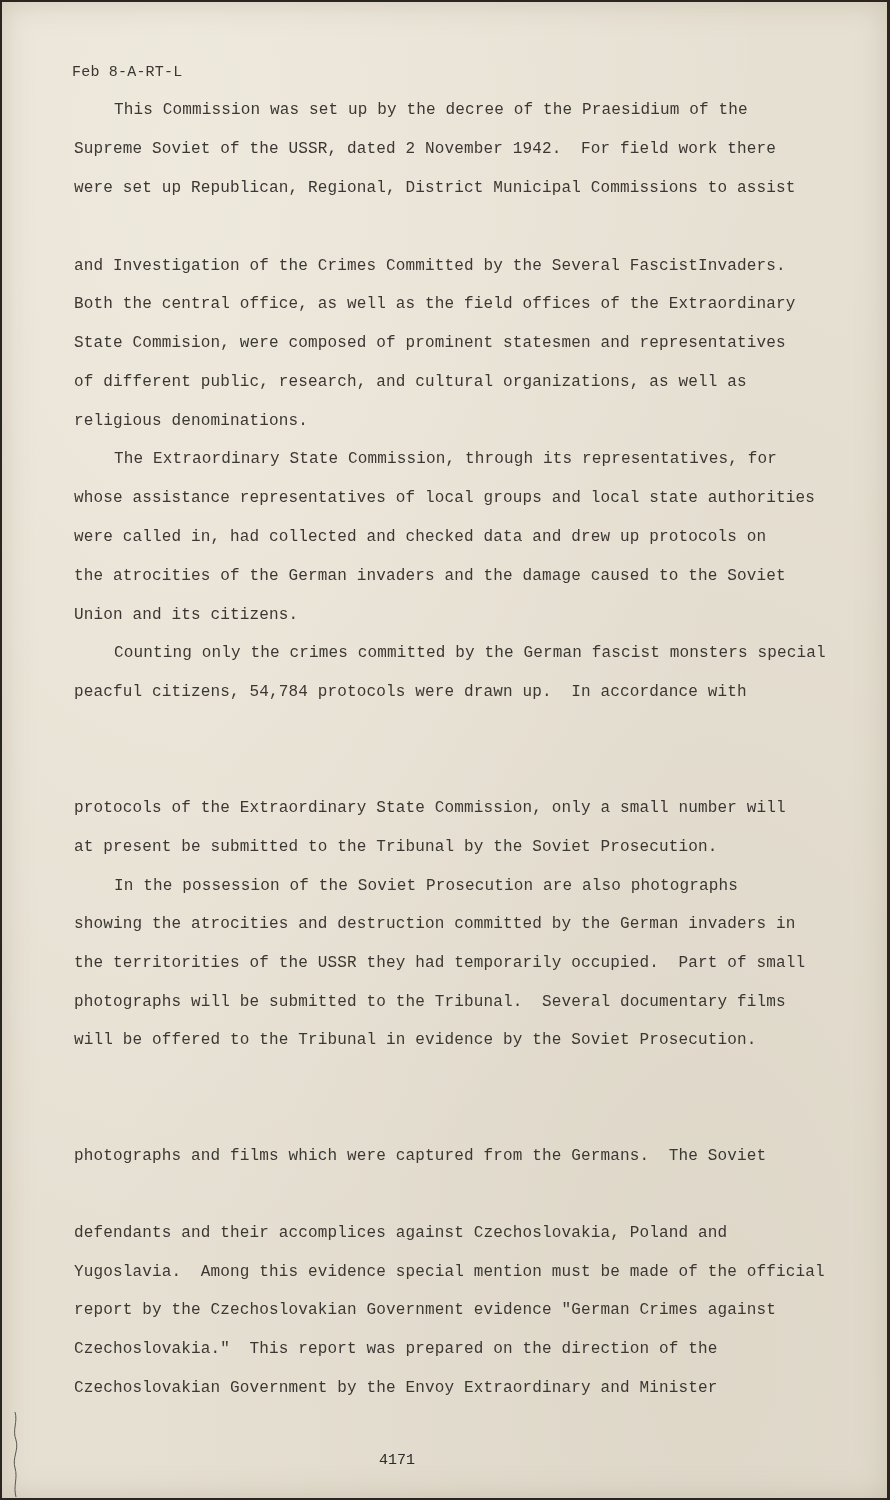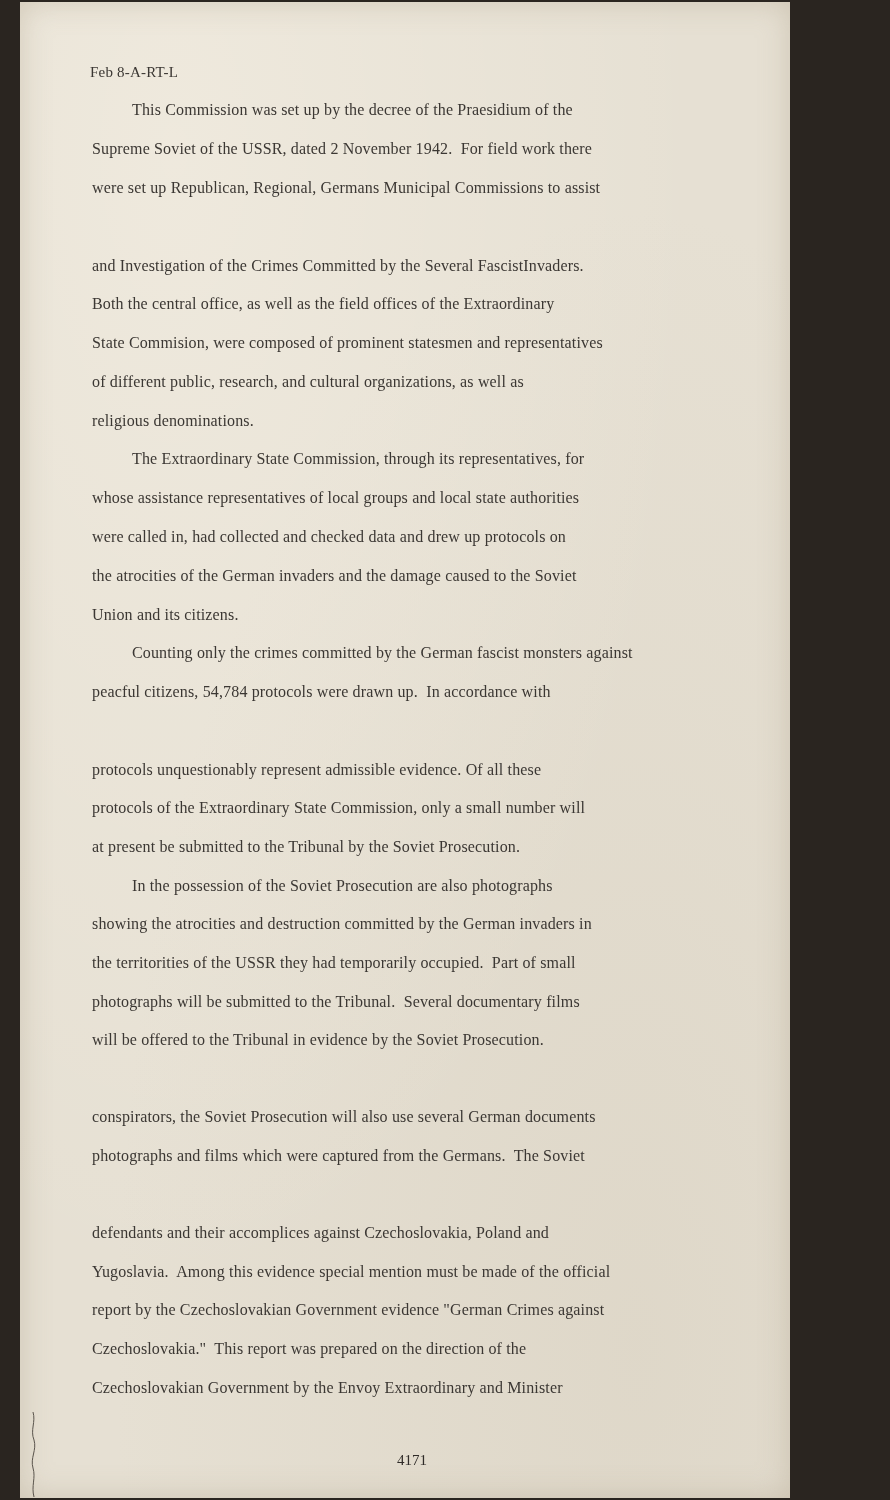--- a/index.html
+++ b/index.html
@@ -2,28 +2,27 @@
 <html><head>
 <meta charset="utf-8">
 <style>
   html, body { margin: 0; padding: 0; }
   body {
     width: 890px; height: 1500px; overflow: hidden;
     background: #2a2520;
     font-family: "Liberation Mono", "DejaVu Sans Mono", monospace;
   }
   .page {
-    position: absolute; left: 20px; top: 2px;
-    width: 770px; height: 1496px;
+    position: absolute; left: 2px; top: 2px;
+    width: 885px; height: 1496px;
     background: #e6e0d3;
     background-image:
       radial-gradient(ellipse at 20% 10%, rgba(255,250,240,0.35), rgba(0,0,0,0) 60%),
       radial-gradient(ellipse at 80% 90%, rgba(200,190,170,0.25), rgba(0,0,0,0) 60%);
     box-shadow: inset 0 0 30px rgba(160,145,120,0.35);
-    font-family: Liberation Serif, serif;
   }
   .header {
     position: absolute; left: 70px; top: 62px;
     font-size: 15px; color: #3a3632; letter-spacing: 0.2px;
   }
   .line {
     position: absolute; left: 72px;
     font-size: 16px; color: #3b3733; white-space: pre;
     letter-spacing: 0.15px;
   }
@@ -37,46 +36,44 @@
   }
 </style>
 </head>
 <body>
 
 <div class="page">
   <div class="header">Feb 8-A-RT-L</div>
 
   <div class="line indent" style="top:99px">This Commission was set up by the decree of the Praesidium of the</div>
   <div class="line" style="top:138px">Supreme Soviet of the USSR, dated 2 November 1942.  For field work there</div>
-  <div class="line" style="top:177px">were set up Republican, Regional, Germans Municipal Commissions to assist</div>
+  <div class="line" style="top:177px">were set up Republican, Regional, District Municipal Commissions to assist</div>
   <div class="line" style="top:255px">and Investigation of the Crimes Committed by the Several FascistInvaders.</div>
   <div class="line" style="top:293px">Both the central office, as well as the field offices of the Extraordinary</div>
   <div class="line" style="top:332px">State Commision, were composed of prominent statesmen and representatives</div>
   <div class="line" style="top:371px">of different public, research, and cultural organizations, as well as</div>
   <div class="line" style="top:410px">religious denominations.</div>
 
   <div class="line indent" style="top:448px">The Extraordinary State Commission, through its representatives, for</div>
   <div class="line" style="top:487px">whose assistance representatives of local groups and local state authorities</div>
   <div class="line" style="top:526px">were called in, had collected and checked data and drew up protocols on</div>
   <div class="line" style="top:565px">the atrocities of the German invaders and the damage caused to the Soviet</div>
   <div class="line" style="top:604px">Union and its citizens.</div>
 
-  <div class="line indent" style="top:642px">Counting only the crimes committed by the German fascist monsters against</div>
+  <div class="line indent" style="top:642px">Counting only the crimes committed by the German fascist monsters special</div>
   <div class="line" style="top:681px">peacful citizens, 54,784 protocols were drawn up.  In accordance with</div>
-  <div class="line" style="top:759px">protocols unquestionably represent admissible evidence. Of all these</div>
   <div class="line" style="top:797px">protocols of the Extraordinary State Commission, only a small number will</div>
   <div class="line" style="top:836px">at present be submitted to the Tribunal by the Soviet Prosecution.</div>
 
   <div class="line indent" style="top:875px">In the possession of the Soviet Prosecution are also photographs</div>
   <div class="line" style="top:913px">showing the atrocities and destruction committed by the German invaders in</div>
   <div class="line" style="top:952px">the territorities of the USSR they had temporarily occupied.  Part of small</div>
   <div class="line" style="top:991px">photographs will be submitted to the Tribunal.  Several documentary films</div>
   <div class="line" style="top:1029px">will be offered to the Tribunal in evidence by the Soviet Prosecution.</div>
 
-  <div class="line" style="top:1106px">conspirators, the Soviet Prosecution will also use several German documents</div>
   <div class="line" style="top:1145px">photographs and films which were captured from the Germans.  The Soviet</div>
   <div class="line" style="top:1222px">defendants and their accomplices against Czechoslovakia, Poland and</div>
   <div class="line" style="top:1261px">Yugoslavia.  Among this evidence special mention must be made of the official</div>
   <div class="line" style="top:1299px">report by the Czechoslovakian Government evidence "German Crimes against</div>
   <div class="line" style="top:1338px">Czechoslovakia."  This report was prepared on the direction of the</div>
   <div class="line" style="top:1377px">Czechoslovakian Government by the Envoy Extraordinary and Minister</div>
 
   <div class="page-number">4171</div>
 
   <svg class="edge-mark" viewBox="0 0 10 85">

